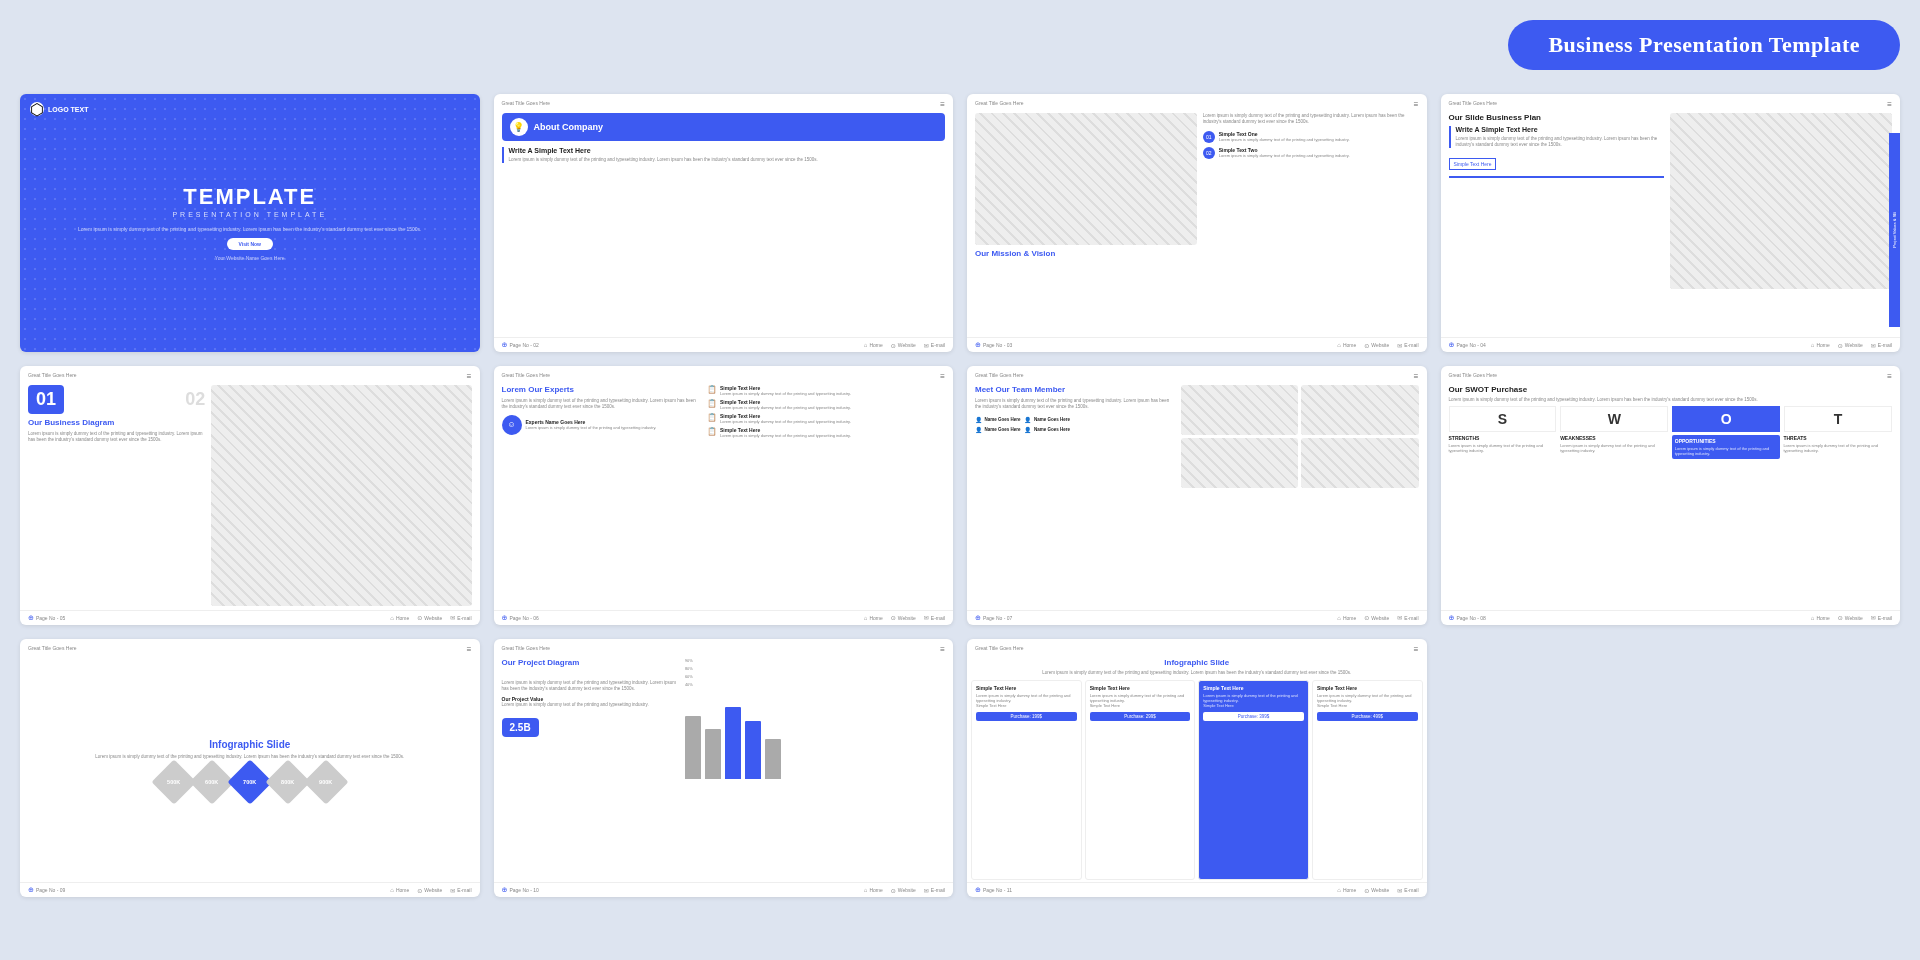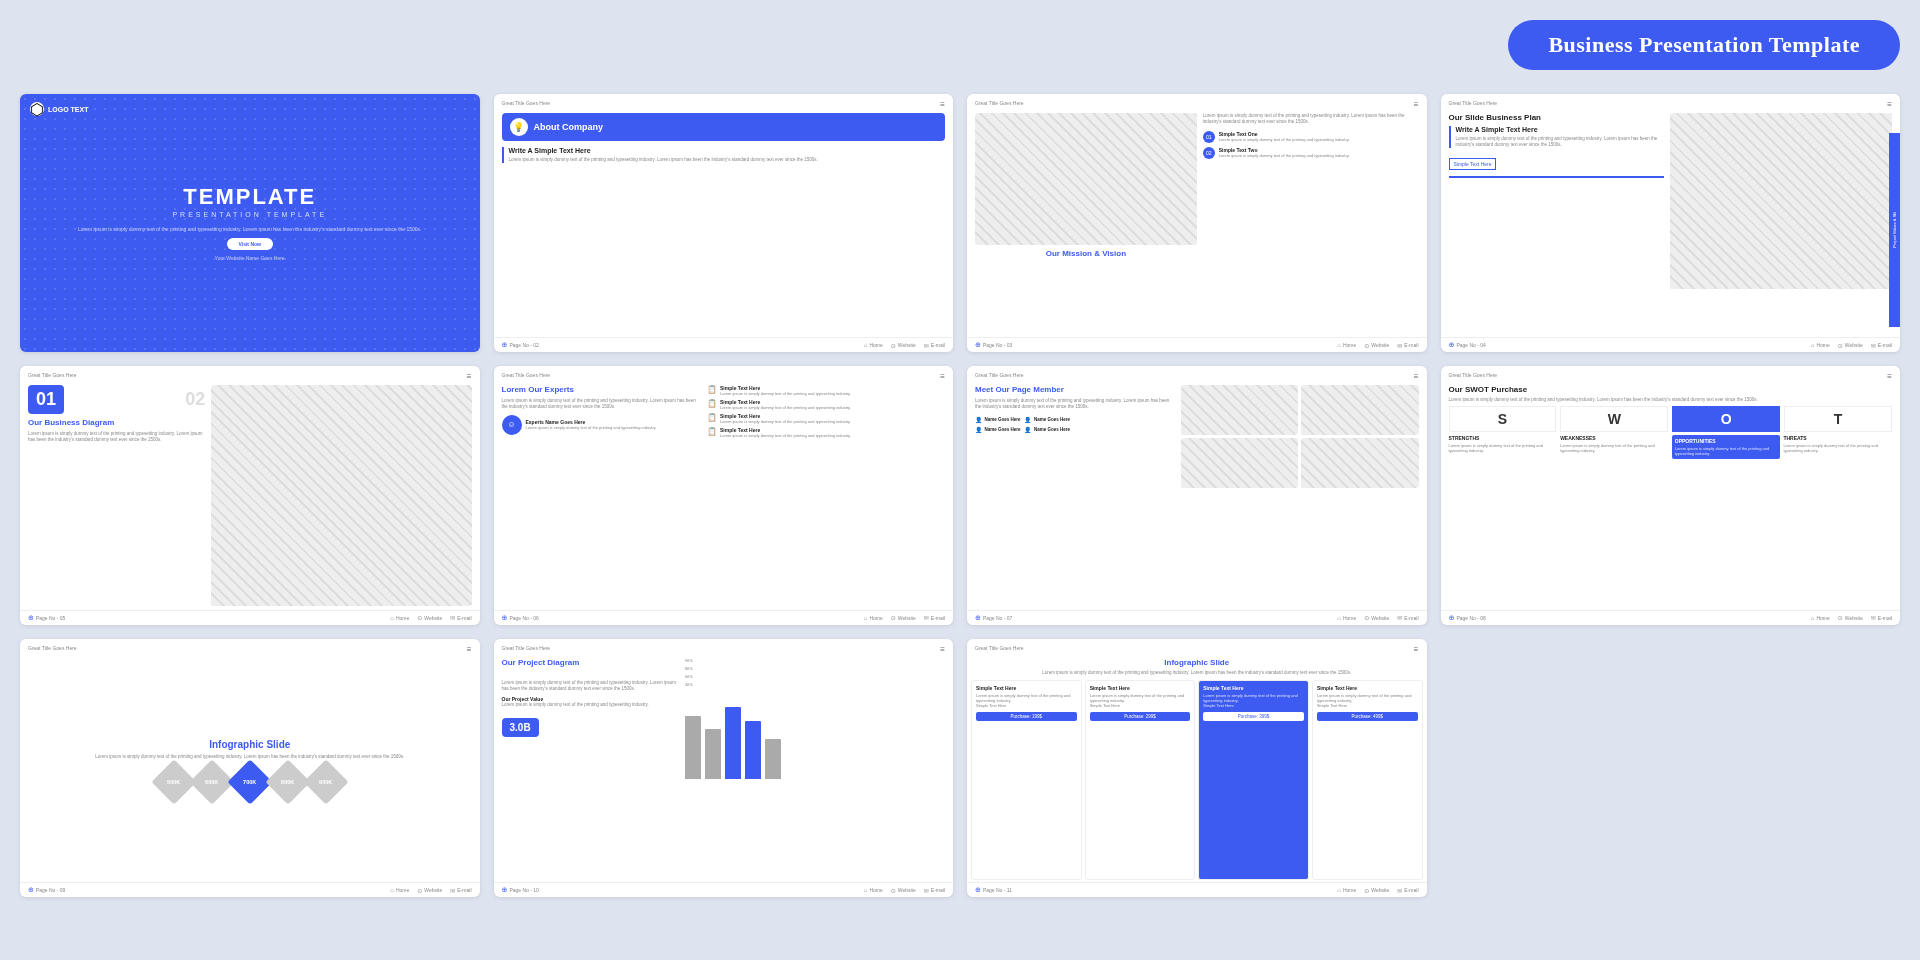--- a/index.html
+++ b/index.html
@@ -275,21 +275,21 @@
       </div>
     </div>
   </div>
 
   <div class="slide">
     <div class="slide-header">
       <div class="great-title">Great Title Goes Here</div>
       <div class="hamburger">≡</div>
     </div>
     <div style="flex:1;padding:2px 8px 4px;display:flex;gap:6px;">
-      <div style="width:50%;text-align:center;">
+      <div style="width:50%;">
         <div class="placeholder-img" style="width:100%;height:60%;margin-bottom:4px;"></div>
         <div class="slide-main-title blue" style="font-size:8px;">Our Mission &amp; Vision</div>
       </div>
       <div style="flex:1;">
         <div class="desc-text" style="margin-bottom:5px;">Lorem ipsum is simply dummy text of the printing and typesetting industry. Lorem ipsum has been the industry's standard dummy text ever since the 1500s.</div>
         <div class="simple-item">
           <div class="simple-num">01</div>
           <div>
             <div class="simple-text">Simple Text One</div>
             <div class="simple-desc">Lorem ipsum is simply dummy text of the printing and typesetting industry.</div>
@@ -484,21 +484,21 @@
     </div>
   </div>
 
   <div class="slide slide-7">
     <div class="slide-header">
       <div class="great-title">Great Title Goes Here</div>
       <div class="hamburger">≡</div>
     </div>
     <div style="flex:1;padding:2px 8px 4px;display:flex;gap:6px;">
       <div style="width:45%;">
-        <div class="slide-main-title blue" style="font-size:8px;margin-bottom:3px;">Meet Our Page Member</div>
+        <div class="slide-main-title blue" style="font-size:8px;margin-bottom:3px;">Meet Our Team Member</div>
         <div class="desc-text">Lorem ipsum is simply dummy text of the printing and typesetting industry. Lorem ipsum has been the industry's standard dummy text ever since the 1500s.</div>
         <div style="display:flex;gap:4px;margin-top:5px;">
           <div class="name-row">
             <span style="color:#3d5af1;font-size:6px;">👤</span>
             <span>Name Goes Here</span>
           </div>
           <div class="name-row">
             <span style="color:#3d5af1;font-size:6px;">👤</span>
             <span>Name Goes Here</span>
           </div>
@@ -662,21 +662,21 @@
     <div class="slide-header">
       <div class="great-title">Great Title Goes Here</div>
       <div class="hamburger">≡</div>
     </div>
     <div style="flex:1;padding:2px 8px 4px;display:flex;gap:6px;">
       <div style="width:40%;">
         <div class="slide-main-title blue" style="font-size:8px;margin-bottom:12px;">Our Project Diagram</div>
         <div class="desc-text" style="margin-bottom:4px;">Lorem ipsum is simply dummy text of the printing and typesetting industry. Lorem ipsum has been the industry's standard dummy text ever since the 1500s.</div>
         <div style="font-size:5px;font-weight:bold;color:#222;">Our Project Value</div>
         <div class="desc-text" style="margin-bottom:4px;">Lorem ipsum is simply dummy text of the printing and typesetting industry.</div>
-        <div class="project-value">3.0B</div>
+        <div class="project-value">2.5B</div>
       </div>
       <div style="flex:1;display:flex;flex-direction:column;">
         <div style="display:flex;gap:3px;font-size:4px;color:#888;margin-bottom:2px;flex-direction:column;">
           <span>90%</span>
           <span>80%</span>
           <span>60%</span>
           <span>40%</span>
         </div>
         <div style="display:flex;gap:4px;align-items:flex-end;height:90px;padding-top:10px;">
           <div style="display:flex;flex-direction:column;align-items:center;gap:1px;">

